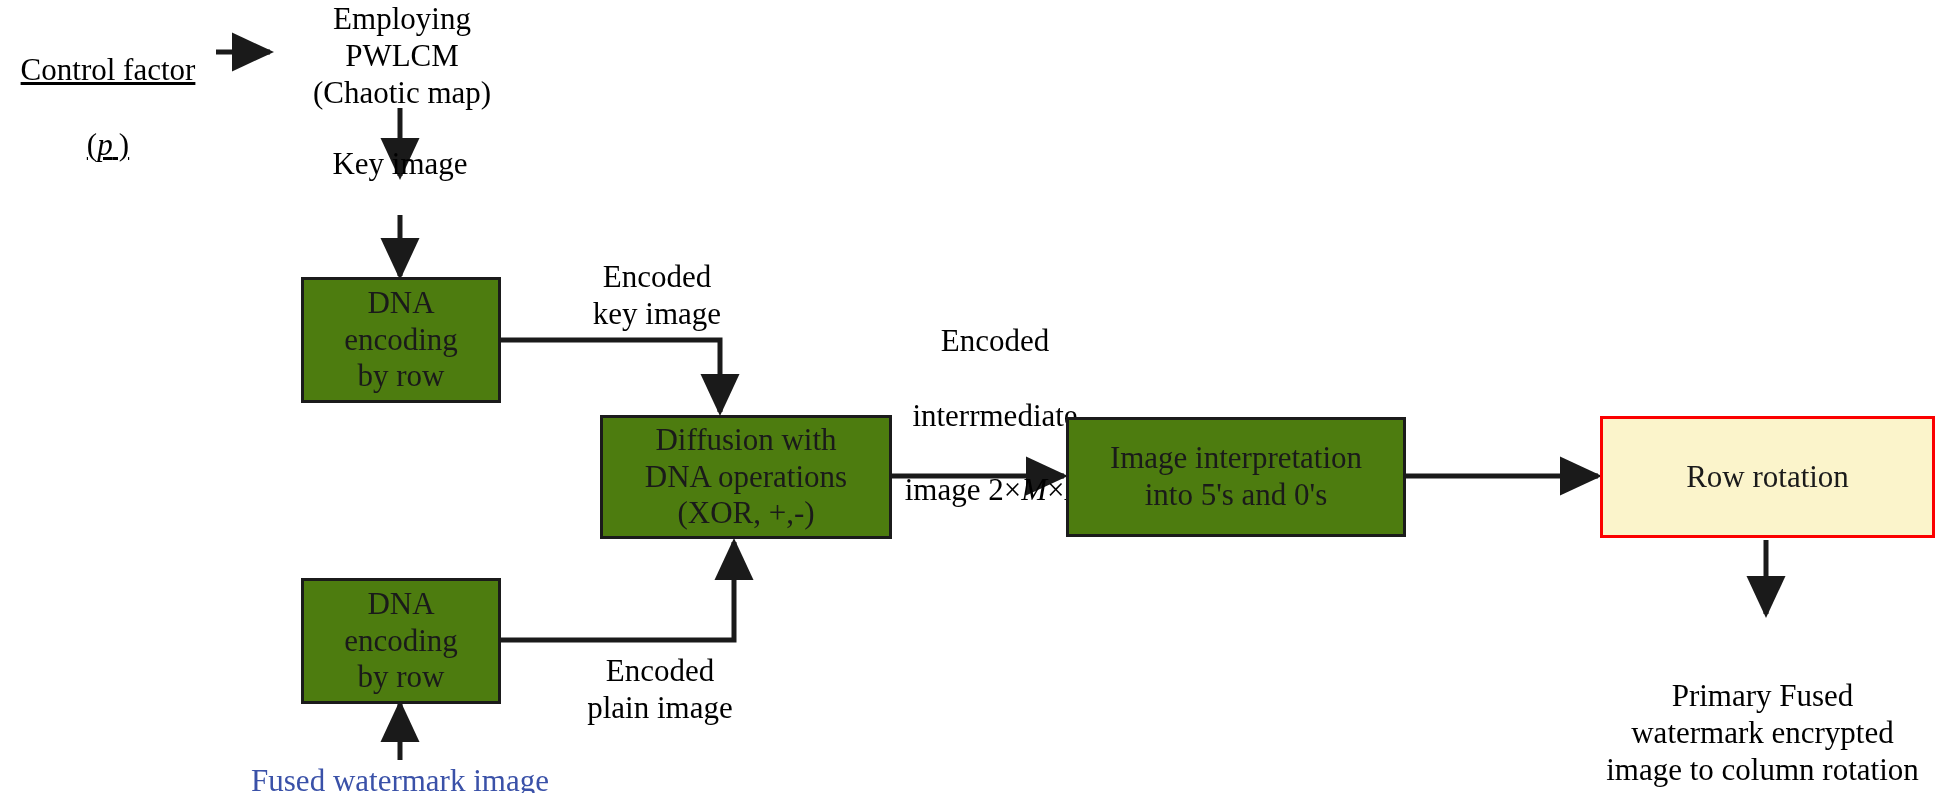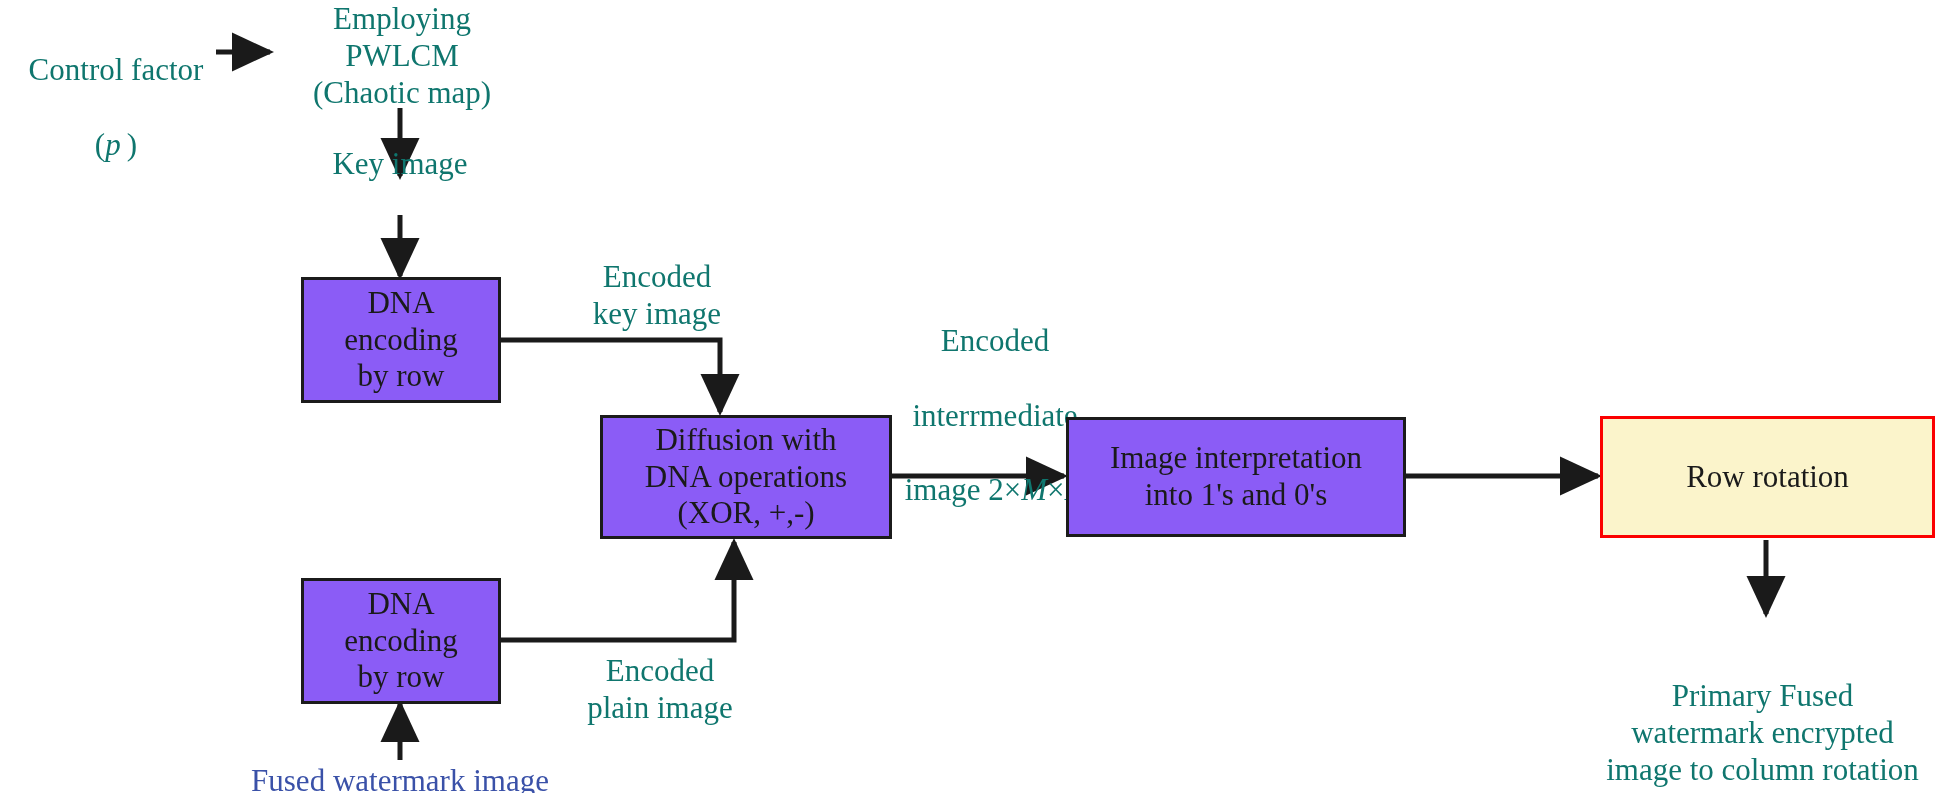--- a/index.html
+++ b/index.html
@@ -28,39 +28,39 @@
   .node {
     position: absolute;
     box-sizing: border-box;
     display: flex;
     align-items: center;
     justify-content: center;
     text-align: center;
     line-height: 1.18;
   }
   .node-blue {
-    background: #8b5cf6;
+    background: #4d7c0f;
     border: 3px solid #1b1b1b;
   }
   .node-yellow {
     background: #fbf4cb;
     border: 3px solid #fb0000;
   }
   .node-label {
     display: block;
     white-space: pre-line;
     font-size: 31px;
   }
   .free-text {
     position: absolute;
     text-align: center;
     white-space: pre-line;
     line-height: 1.2;
     font-size: 31px;
-    color: #0f766e;
+    color: #000000;
   }
   .free-text.blue {
     color: #3a51a8;
   }
   .italic-var {
     font-style: italic;
   }
 </style>
 </head>
 <body>
@@ -86,21 +86,21 @@
 
     <line x1="1405" y1="476" x2="1598" y2="476" stroke="#1a1a1a" stroke-width="5" marker-end="url(#arrowhead)"></line>
 
     <line x1="1766" y1="540" x2="1766" y2="614" stroke="#1a1a1a" stroke-width="5" marker-end="url(#arrowhead)"></line>
 
     <path d="M 501 640 L 734 640 L 734 542" fill="none" stroke="#1a1a1a" stroke-width="5" marker-end="url(#arrowhead)"></path>
 
     <line x1="400" y1="760" x2="400" y2="704" stroke="#1a1a1a" stroke-width="5" marker-end="url(#arrowhead)"></line>
   </svg>
 
-  <div class="free-text" style="left:16px; top:14px; width:200px;">
+  <div class="free-text" style="left:8px; top:14px; width:200px;text-decoration:underline;">
     <span>Control factor</span><br>
     <span>(<span class="italic-var">p</span> )</span>
   </div>
 
   <div class="free-text" style="left:252px; top:0px; width:300px;">Employing
 PWLCM
 (Chaotic map)</div>
 
   <div class="free-text" style="left:290px; top:145px; width:220px;">Key image</div>
 
@@ -120,21 +120,21 @@
   </div>
 
   <div class="node node-blue" style="left:600px; top:415px; width:292px; height:124px;">
     <span class="node-label">Diffusion with
 DNA operations
 (XOR, +,-)</span>
   </div>
 
   <div class="node node-blue" style="left:1066px; top:417px; width:340px; height:120px;">
     <span class="node-label">Image interpretation
-into 1's and 0's</span>
+into 5's and 0's</span>
   </div>
 
   <div class="node node-yellow" style="left:1600px; top:416px; width:335px; height:122px;">
     <span class="node-label">Row rotation</span>
   </div>
 
   <div class="free-text" style="left:1590px; top:645px; width:345px;margin-top:32px;">Primary Fused
 watermark encrypted
 image to column rotation</div>
 

